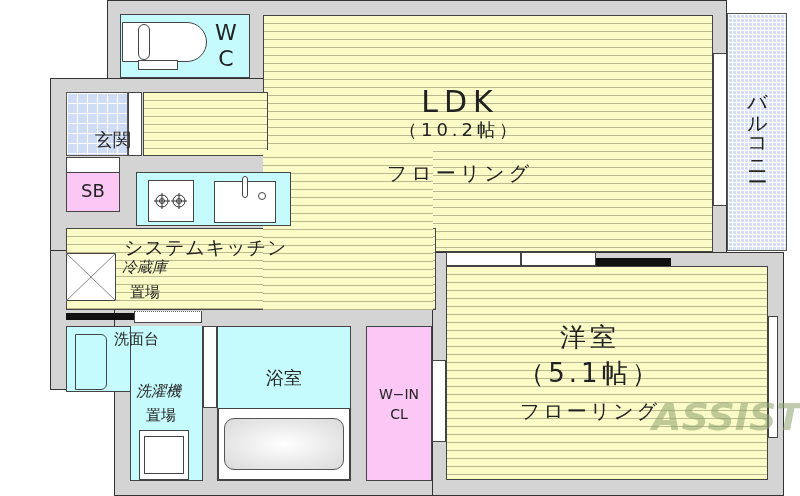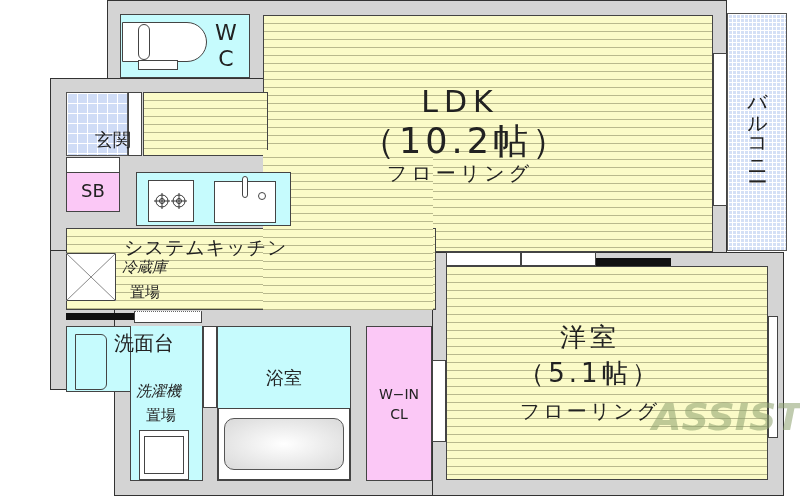--- a/index.html
+++ b/index.html
@@ -27,21 +27,21 @@
 <div class="abs wall" style="left:432px;top:252px;width:352px;height:244px;"></div>
 
 <div class="abs floor" style="left:263px;top:15px;width:450px;height:237px;"></div>
 
 <div class="abs floor" style="left:143px;top:92px;width:125px;height:64px;"></div>
 
 <div class="abs floor" style="left:66px;top:228px;width:370px;height:82px;"></div>
 <div class="abs floor" style="left:263px;top:150px;width:170px;height:160px;border:none;"></div>
 
 <div class="label center" style="left:380px;top:84px;width:160px;font-size:30px;letter-spacing:6px;">LDK</div>
-<div class="label center" style="left:360px;top:118px;width:200px;font-size:35px;letter-spacing:4px;">（10.2帖）</div>
+<div class="label center" style="left:360px;top:118px;width:200px;font-size:18px;letter-spacing:4px;">（10.2帖）</div>
 <div class="label center" style="left:360px;top:160px;width:200px;font-size:20px;letter-spacing:4px;">フローリング</div>
 
 <div class="abs aqua" style="left:120px;top:14px;width:130px;height:64px;"></div>
 <div class="abs white" style="left:122px;top:22px;width:85px;height:40px;border-radius:0 22px 22px 0;"></div>
 <div class="abs white" style="left:138px;top:24px;width:12px;height:36px;border-radius:6px;"></div>
 <div class="abs white" style="left:138px;top:60px;width:40px;height:10px;"></div>
 <div class="label center" style="left:210px;top:20px;width:32px;font-size:22px;">W</div>
 <div class="label center" style="left:210px;top:46px;width:32px;font-size:22px;">C</div>
 
 <div class="abs tile-blue" style="left:66px;top:92px;width:62px;height:64px;"></div>
@@ -76,21 +76,21 @@
 </svg>
 <div class="label" style="left:122px;top:258px;font-size:15px;font-style:italic;">冷蔵庫</div>
 <div class="label" style="left:130px;top:283px;font-size:15px;">置場</div>
 
 <div class="abs" style="left:66px;top:313px;width:68px;height:7px;background:#111;"></div>
 <div class="abs white" style="left:134px;top:311px;width:68px;height:12px;border-top:1px dotted #666;"></div>
 
 <div class="abs aqua" style="left:66px;top:326px;width:137px;height:66px;"></div>
 <div class="abs aqua" style="left:130px;top:326px;width:73px;height:155px;border-top:none;"></div>
 <div class="abs aqua" style="left:75px;top:334px;width:32px;height:56px;border-radius:0 6px 6px 0;"></div>
-<div class="label" style="left:114px;top:330px;font-size:20px;">洗面台</div>
+<div class="label" style="left:114px;top:330px;font-size:15px;">洗面台</div>
 <div class="label" style="left:136px;top:382px;font-size:15px;font-style:italic;">洗濯機</div>
 <div class="label" style="left:146px;top:406px;font-size:15px;">置場</div>
 <div class="abs white" style="left:139px;top:430px;width:50px;height:50px;"></div>
 <div class="abs" style="left:144px;top:436px;width:40px;height:38px;border:1px solid #444;"></div>
 
 <div class="abs white" style="left:203px;top:326px;width:14px;height:82px;"></div>
 <div class="abs aqua" style="left:217px;top:326px;width:134px;height:155px;"></div>
 <div class="label center" style="left:217px;top:366px;width:134px;font-size:18px;">浴室</div>
 <div class="abs white" style="left:218px;top:408px;width:132px;height:72px;"></div>
 <div class="abs" style="left:224px;top:418px;width:120px;height:52px;border:1px solid #555;border-radius:10px;background:radial-gradient(#ffffff,#d9d9d9);"></div>

